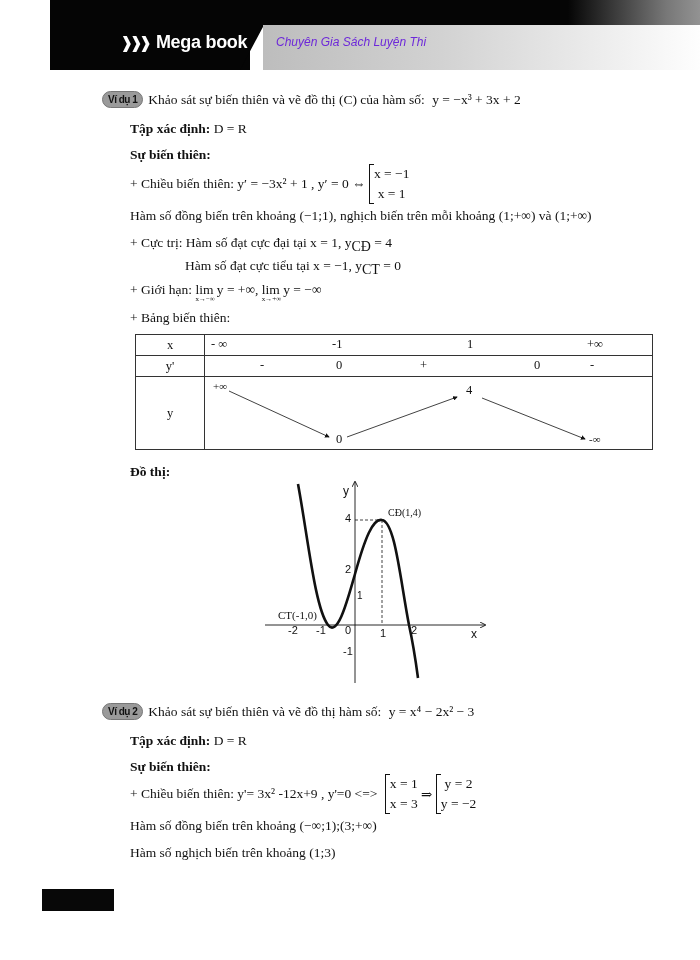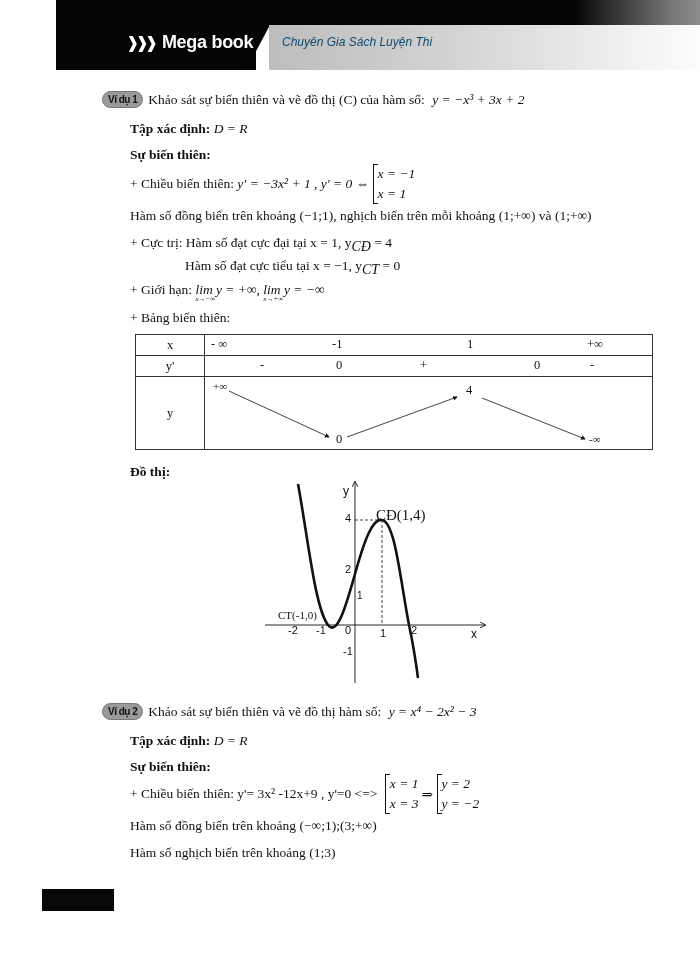--- a/index.html
+++ b/index.html
@@ -1,30 +1,30 @@
 <!DOCTYPE html>
 <html><head>
 <meta charset="utf-8">
 <style>
   html,body{margin:0;padding:0;}
   body{width:700px;height:960px;background:#fff;position:relative;overflow:hidden;font-family:"Liberation Serif","DejaVu Serif",serif;color:#111;}
-  .header{position:absolute;left:14px;top:0;width:601px;height:72px;}
+  .header{position:absolute;left:8px;top:0;width:601px;height:72px;}
   .header-black{position:absolute;left:42px;top:0;width:658px;height:25px;background:#050505;}
   .header-black2{position:absolute;left:42px;top:25px;width:200px;height:45px;background:#050505;}
   .header-diag{position:absolute;left:232px;top:25px;width:0;height:0;border-top:45px solid #050505;border-right:24px solid transparent;}
   .header-gray{position:absolute;left:255px;top:25px;width:445px;height:45px;background:linear-gradient(90deg,#bdbdbd 0%,#d2d2d2 40%,#ececec 75%,#fff 100%);}
   .header-topright{position:absolute;left:560px;top:0;width:140px;height:25px;background:linear-gradient(90deg,#050505,#777 70%,#999);}
   .logo{position:absolute;left:112px;top:32px;color:#fff;font-family:"Liberation Sans","DejaVu Sans",sans-serif;font-weight:bold;font-size:18px;letter-spacing:-0.3px;}
   .logo-mark{display:inline-block;margin-right:3px;font-size:16px;letter-spacing:-4px;}
-  .tagline{position:absolute;left:268px;top:35px;font-family:"Liberation Sans","DejaVu Sans",sans-serif;font-style:italic;font-size:12px;color:#0c4a6e;}
+  .tagline{position:absolute;left:268px;top:35px;font-family:"Liberation Sans","DejaVu Sans",sans-serif;font-style:italic;font-size:12px;color:#6d28d9;}
   .line{position:absolute;font-size:13.5px;white-space:nowrap;}
   .b{font-weight:bold;}
-  .m{font-style:italic;}
+  .m{}
   .badge{display:inline-block;background:#9a9a9a;color:#111;font-family:"Liberation Sans","DejaVu Sans",sans-serif;font-weight:bold;font-size:10px;padding:2px 5px;border-radius:9px;margin-right:5px;border:1px solid #777;letter-spacing:-0.5px;vertical-align:1px;}
-  .cases{display:inline-block;vertical-align:middle;border-left:1.3px solid #111;padding-left:4px;position:relative;line-height:20px;}
+  .cases{display:inline-block;vertical-align:middle;border-left:1.3px solid #111;padding-left:4px;position:relative;line-height:20px;text-align:center;}
   .cases:before{content:"";position:absolute;left:0;top:0;width:4px;border-top:1.3px solid #111;}
   .cases:after{content:"";position:absolute;left:0;bottom:0;width:4px;border-bottom:1.3px solid #111;}
   table.bbt{position:absolute;left:135px;top:334px;width:518px;border-collapse:collapse;font-size:12.5px;}
   table.bbt td{border:1px solid #333;padding:0;height:20px;position:relative;}
   table.bbt td.h{width:68px;text-align:center;}
   .cell-abs{position:absolute;}
   .footer-block{position:absolute;left:42px;top:889px;width:72px;height:22px;background:#080808;}
   sub{font-size:14px;}
 </style>
 </head>
@@ -144,21 +144,21 @@
 <div class="line" style="left:471px;top:627px;font-size:12px;font-family:'Liberation Sans',sans-serif;">x</div>
 <div class="line" style="left:288px;top:624px;font-size:11px;font-family:'Liberation Sans',sans-serif;">-2</div>
 <div class="line" style="left:316px;top:624px;font-size:11px;font-family:'Liberation Sans',sans-serif;">-1</div>
 <div class="line" style="left:345px;top:624px;font-size:11px;font-family:'Liberation Sans',sans-serif;">0</div>
 <div class="line" style="left:380px;top:627px;font-size:11px;font-family:'Liberation Sans',sans-serif;">1</div>
 <div class="line" style="left:411px;top:624px;font-size:11px;font-family:'Liberation Sans',sans-serif;">2</div>
 <div class="line" style="left:345px;top:512px;font-size:11px;font-family:'Liberation Sans',sans-serif;">4</div>
 <div class="line" style="left:345px;top:563px;font-size:11px;font-family:'Liberation Sans',sans-serif;">2</div>
 <div class="line" style="left:357px;top:590px;font-size:10px;font-family:'Liberation Sans',sans-serif;">1</div>
 <div class="line" style="left:343px;top:645px;font-size:11px;font-family:'Liberation Sans',sans-serif;">-1</div>
-<div class="line" style="left:376px;top:507px;font-size:15px;">CĐ(1,4)</div>
+<div class="line" style="left:388px;top:507px;font-size:10px;">CĐ(1,4)</div>
 <div class="line" style="left:271px;top:609px;font-size:11px;padding-left:7px;">CT(-1,0)</div>
 
 <div class="line" style="left:102px;top:703px;">
   <span class="badge">Ví dụ 2</span><span>Khảo sát sự biến thiên và vẽ đồ thị hàm số:</span>
   <span class="m" style="margin-left:4px;">y = x⁴ − 2x² − 3</span>
 </div>
 
 <div class="line" style="left:130px;top:733px;">
   <span class="b">Tập xác định:</span>
   <span class="m">D = R</span>

